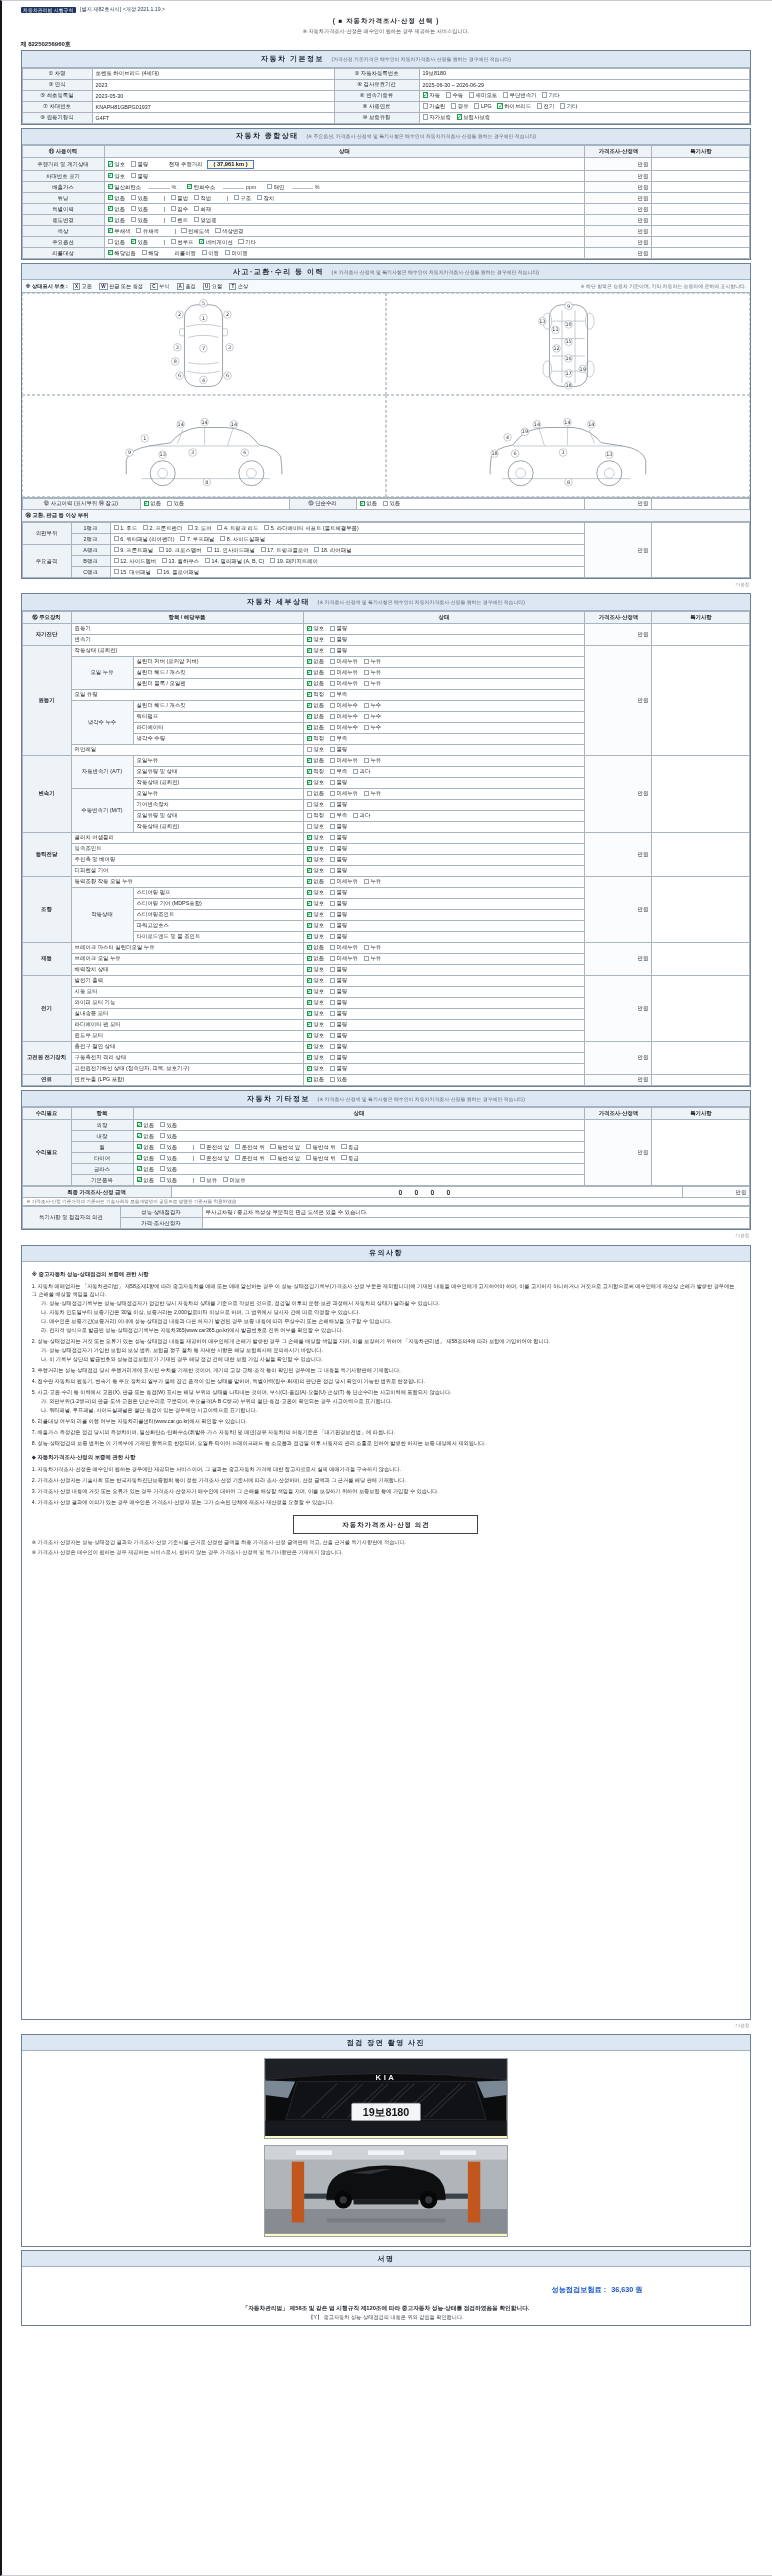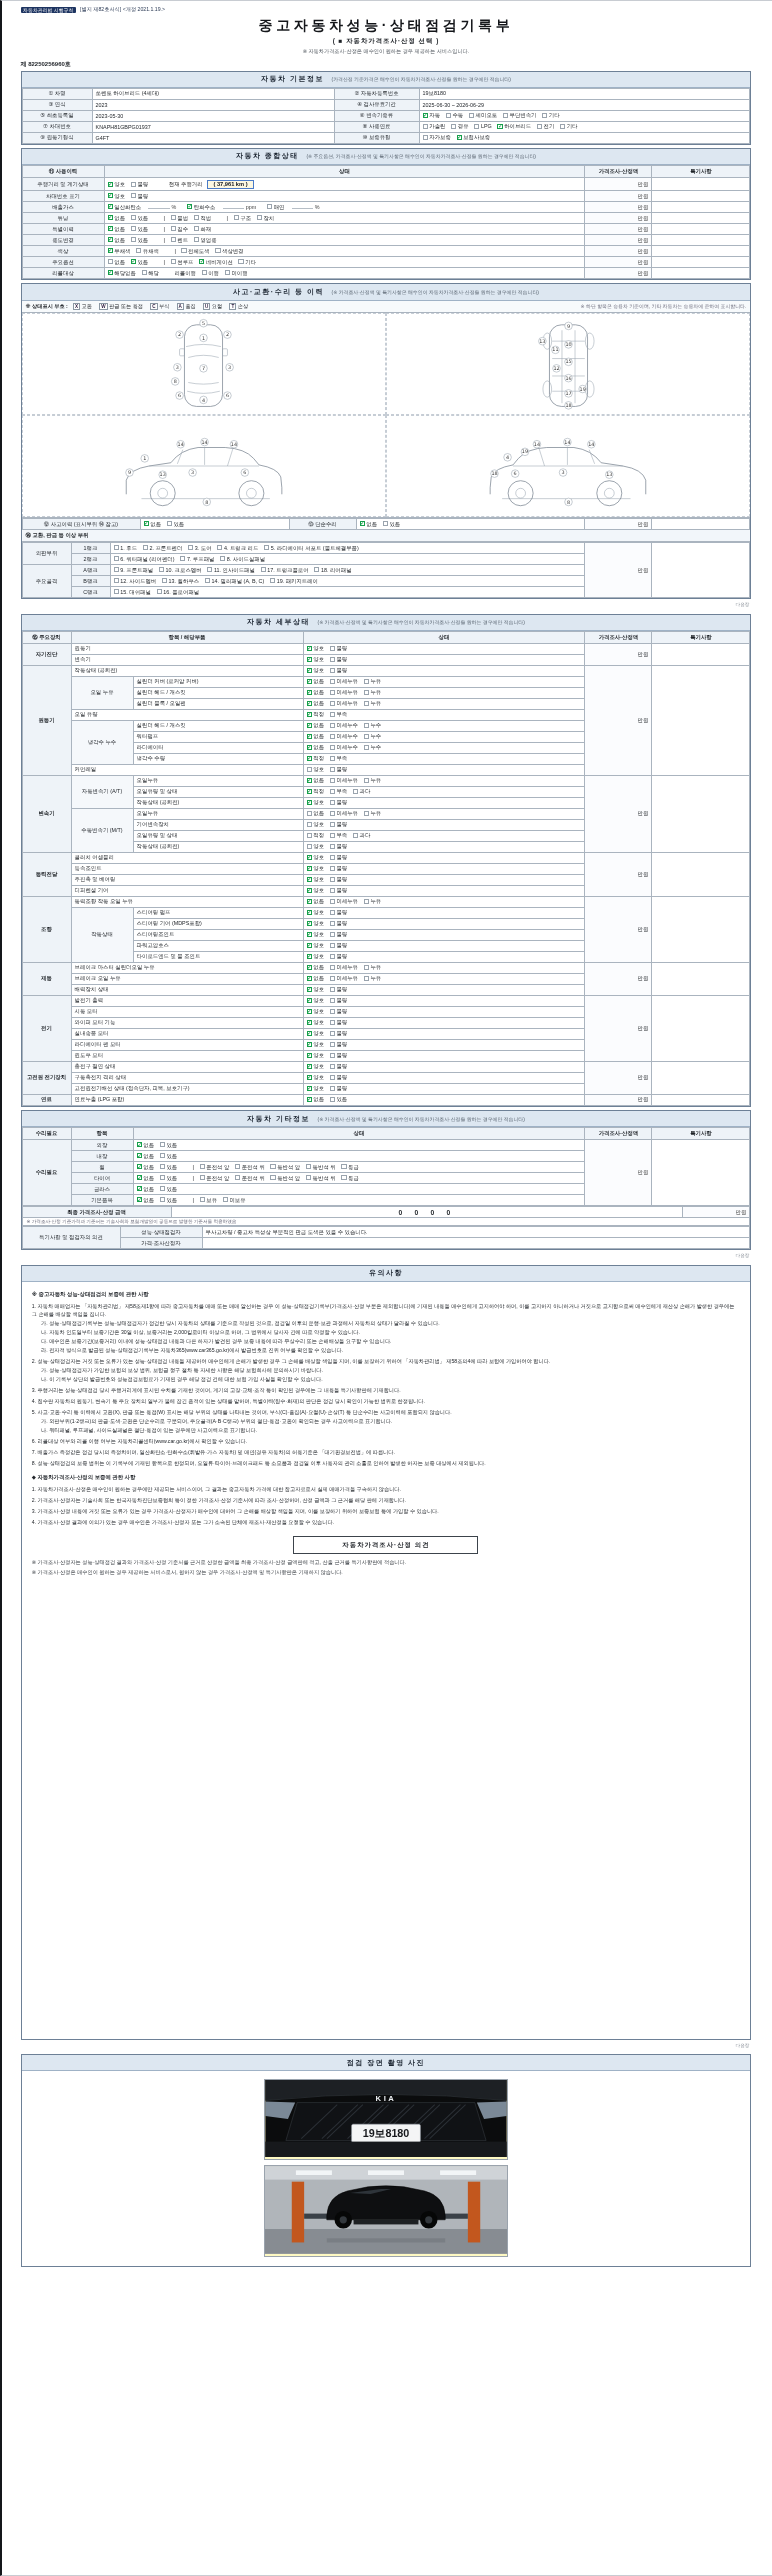--- a/index.html
+++ b/index.html
@@ -80,21 +80,20 @@
 <body>
 
 <div class="page">
 
   <div class="formref">
     <span class="chip">자동차관리법 시행규칙</span>
     <span>[별지 제82호서식] &lt;개정 2021.1.19.&gt;</span>
   </div>
 
   <div class="doc-title">
-    <h1>중고자동차성능·상태점검기록부</h1>
     <div class="title-opt">( ■ 자동차가격조사·산정 선택 )</div>
     <div class="title-note">※ 자동차가격조사·산정은 매수인이 원하는 경우 제공하는 서비스입니다.</div>
   </div>
   <div class="doc-no">제 82250256960호</div>
 
   <div class="sec">
     <div class="sec-bar">
       <span>자동차 기본정보</span>
       <span class="bar-note">(가격산정 기준가격은 매수인이 자동차가격조사·산정을 원하는 경우에만 적습니다)</span>
     </div>
@@ -963,15 +962,28 @@
           <circle cx="318" cy="104" r="17" fill="#060707"></circle>
           <circle cx="318" cy="104" r="7" fill="#33383d"></circle>
           <rect x="172" y="104" width="126" height="9" fill="#1d2023"></rect>
           <rect x="120" y="140" width="230" height="8" fill="#70757b" opacity="0.6"></rect>
         </svg>
       </div>
 
     </div>
   </div>
 
+  <div class="sec">
+    <div class="sec-bar">서명</div>
+    <div class="sign-body">
+      <div class="fee">
+        <span>성능점검보험료 :</span>
+        <span class="fee-val">36,630 원</span>
+      </div>
+      <div class="legal">
+        <div class="legal1">「자동차관리법」 제58조 및 같은 법 시행규칙 제120조에 따라 중고자동차 성능·상태를 점검하였음을 확인합니다.</div>
+        <div class="legal2">【Y】 중고자동차 성능·상태점검의 내용은 위와 같음을 확인합니다.</div>
+      </div>
+    </div>
+  </div>
 
 </div>
 
 
 </body></html>

